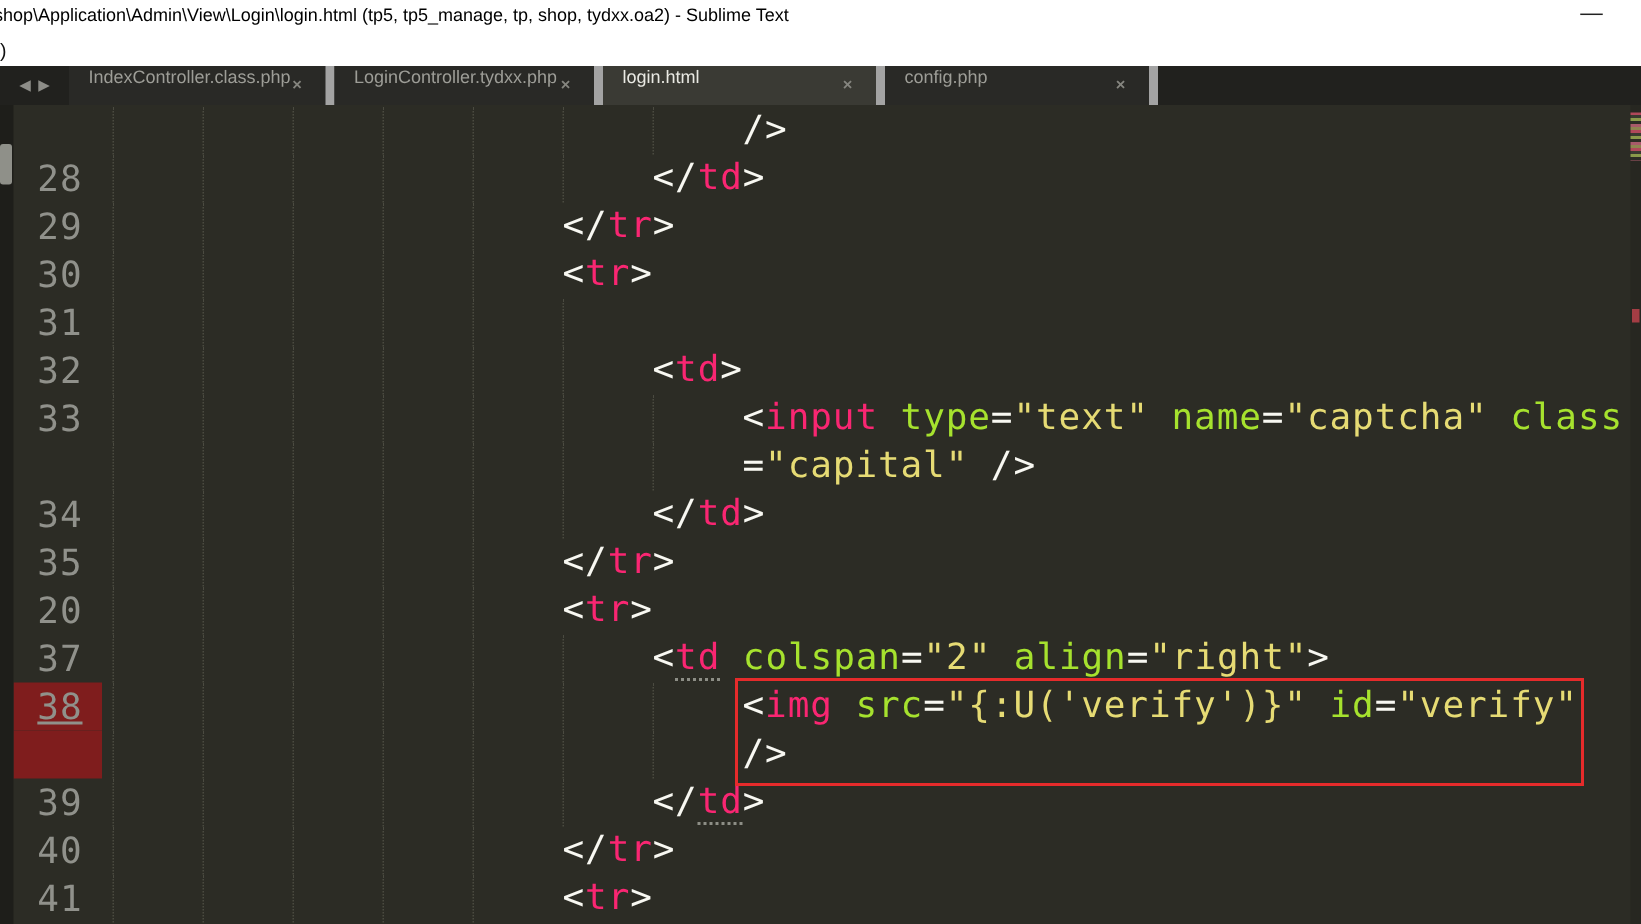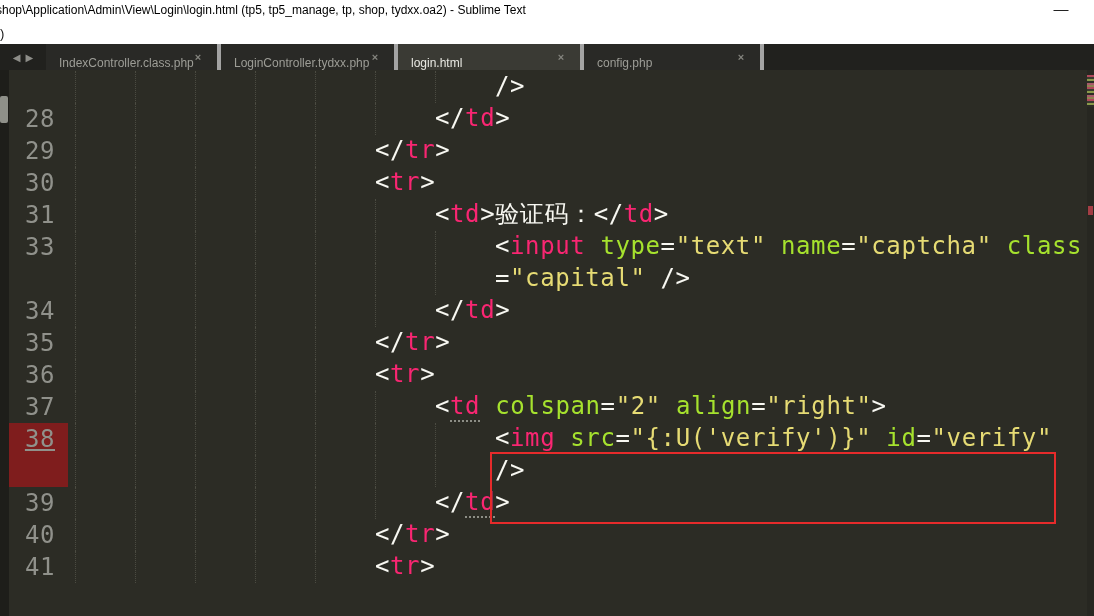--- a/index.html
+++ b/index.html
@@ -15,22 +15,22 @@
   .menubar{position:absolute;left:0;top:22px;width:1094px;height:22px;background:#ffffff;
            display:flex;align-items:center;font-size:13px;color:#111;}
   .menu-partial{margin-left:0px;width:10px;overflow:hidden;}
   .menu-item{padding:0 13px 0 9px;white-space:nowrap;}
 
   
   .tabbar{position:absolute;left:0;top:44px;width:1094px;height:26px;background:#21211e;
           display:flex;align-items:stretch;}
   .tab-arrows{width:46px;display:flex;align-items:center;justify-content:center;gap:5px;
               color:#8d8d88;font-size:10px;}
-  .tab{position:relative;border-right:4px solid #a3a3a3;background:#292926;display:flex;
-       align-items:flex-end;}
+  .tab{position:relative;border-right:6px solid #a3a3a3;background:#292926;display:flex;
+       align-items:flex-start;}
   .tab:nth-child(2){width:171px;}
   .tab:nth-child(3){width:173px;}
   .tab:nth-child(4){width:182px;}
   .tab:nth-child(5){width:176px;}
   .tab.active{background:#3a3a34;}
   .tab-label{margin-left:13px;font-size:12px;color:#9d9d97;white-space:nowrap;overflow:hidden;}
   .tab.active .tab-label{color:#e9e9e3;}
   .tab-close{position:absolute;right:12px;top:6px;width:14px;height:14px;font-size:11px;
              line-height:14px;text-align:center;color:#85857f;font-weight:bold;}
 
@@ -140,21 +140,30 @@
         <span class="codeln" style="left: 375px;"><span class="tk-p">&lt;</span><span class="tk-tag">tr</span><span class="tk-p">&gt;</span></span>
       </div>
       <div class="row">
         <span class="gut">31</span>
         <span class="guide" style="left: 75px;"></span>
         <span class="guide" style="left: 135px;"></span>
         <span class="guide" style="left: 195px;"></span>
         <span class="guide" style="left: 255px;"></span>
         <span class="guide" style="left: 315px;"></span>
         <span class="guide" style="left: 375px;"></span>
-        <span class="codeln" style="left: 435px;"><span class="tk-p">&lt;</span><span class="tk-tag">td</span><span class="tk-p">&gt;验证码：</span><span class="tk-p">&lt;/</span><span class="tk-tag">td</span><span class="tk-p">&gt;</span></span>
+      </div>
+      <div class="row">
+        <span class="gut">32</span>
+        <span class="guide" style="left: 75px;"></span>
+        <span class="guide" style="left: 135px;"></span>
+        <span class="guide" style="left: 195px;"></span>
+        <span class="guide" style="left: 255px;"></span>
+        <span class="guide" style="left: 315px;"></span>
+        <span class="guide" style="left: 375px;"></span>
+        <span class="codeln" style="left: 435px;"><span class="tk-p">&lt;</span><span class="tk-tag">td</span><span class="tk-p">&gt;</span></span>
       </div>
       <div class="row">
         <span class="gut">33</span>
         <span class="guide" style="left: 75px;"></span>
         <span class="guide" style="left: 135px;"></span>
         <span class="guide" style="left: 195px;"></span>
         <span class="guide" style="left: 255px;"></span>
         <span class="guide" style="left: 315px;"></span>
         <span class="guide" style="left: 375px;"></span>
         <span class="guide" style="left: 435px;"></span>
@@ -184,21 +193,21 @@
       <div class="row">
         <span class="gut">35</span>
         <span class="guide" style="left: 75px;"></span>
         <span class="guide" style="left: 135px;"></span>
         <span class="guide" style="left: 195px;"></span>
         <span class="guide" style="left: 255px;"></span>
         <span class="guide" style="left: 315px;"></span>
         <span class="codeln" style="left: 375px;"><span class="tk-p">&lt;/</span><span class="tk-tag">tr</span><span class="tk-p">&gt;</span></span>
       </div>
       <div class="row">
-        <span class="gut">36</span>
+        <span class="gut">20</span>
         <span class="guide" style="left: 75px;"></span>
         <span class="guide" style="left: 135px;"></span>
         <span class="guide" style="left: 195px;"></span>
         <span class="guide" style="left: 255px;"></span>
         <span class="guide" style="left: 315px;"></span>
         <span class="codeln" style="left: 375px;"><span class="tk-p">&lt;</span><span class="tk-tag">tr</span><span class="tk-p">&gt;</span></span>
       </div>
       <div class="row">
         <span class="gut">37</span>
         <span class="guide" style="left: 75px;"></span>

